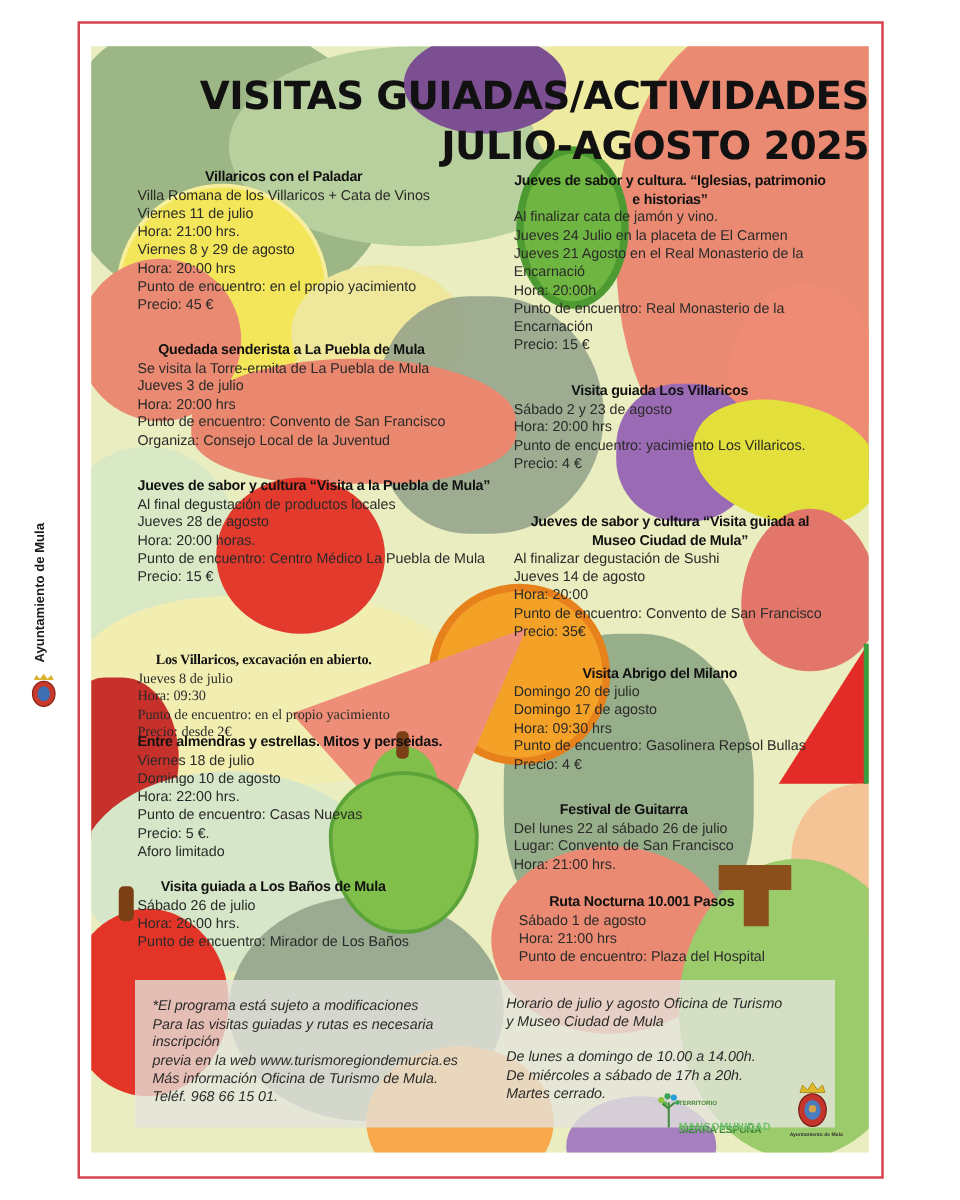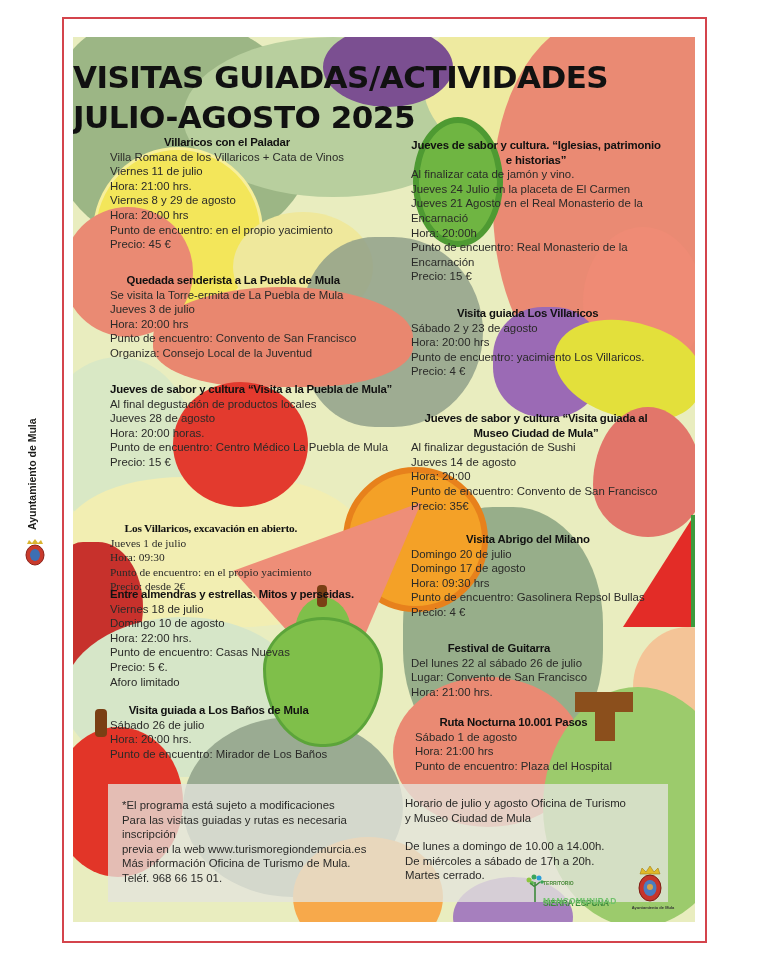--- a/index.html
+++ b/index.html
@@ -61,41 +61,42 @@
   .bg-apple2 { left: -20px; top: 690px; width: 130px; height: 150px; background: #e23528; border-radius: 50%; }
   .bg-apple2-stem { left: 22px; top: 672px; width: 12px; height: 28px; background: #7a3f14; border-radius: 4px; }
   .bg-green-bot { left: 470px; top: 650px; width: 190px; height: 240px; background: #9ccb6c; border-radius: 50%; }
   .bg-t1 { left: 502px; top: 655px; width: 58px; height: 20px; background: #8b4f1c; }
   .bg-t2 { left: 522px; top: 668px; width: 20px; height: 36px; background: #8b4f1c; }
   .bg-orange3 { left: 220px; top: 800px; width: 150px; height: 120px; background: #f7a94b; border-radius: 50%; }
   .bg-purple-bot { left: 380px; top: 840px; width: 120px; height: 80px; background: #a67fbe; border-radius: 50%; }
 
   
   .title {
-    position: absolute; left: 0; width: 622px; text-align: left;
+    position: absolute; left: 0; width: 622px; text-align: right;
     font-family: "DejaVu Sans", sans-serif; font-weight: bold; color: #111;
     letter-spacing: -0.5px;
   }
   .title.l1 { top: 22px; font-size: 31px; }
   .title.l2 { top: 62px; font-size: 31px; }
 
   .event {
     position: absolute; font-size: 11.4px; line-height: 14.6px; color: #2a2a28;
   }
   .event .ev-title {
     font-weight: bold; color: #111; letter-spacing: -0.2px;
     font-size: 11.4px;
     text-align: center;
   }
   .event .ev-line { display: block; white-space: nowrap; }
   .event.wrap .ev-title, .event.wrap .ev-line { white-space: normal; }
 
   .notes {
     position: absolute; left: 35px; top: 747px; width: 560px; height: 118px;
     background: rgba(228, 228, 220, 0.78);
+    font-style: italic;
   }
   .notes-left { position: absolute; left: 14px; top: 14px; width: 280px; font-size: 11.4px; line-height: 14.6px; color: #2a2a28; }
   .notes-right { position: absolute; left: 297px; top: 12px; width: 260px; font-size: 11.4px; line-height: 14.6px; color: #2a2a28; }
   .notes-right .gap { display: block; height: 14px; }
 
   .logo-se { position: absolute; left: 450px; top: 833px; width: 95px; height: 40px; }
   .logo-se .tree { position: absolute; left: 2px; top: 4px; width: 20px; height: 30px; }
   .logo-se .t1 { position: absolute; left: 20px; top: 10px; font-size: 5px; color: #4a8a3a; font-weight: bold; }
   .logo-se .t2 { position: absolute; left: 20px; top: 16px; font-size: 8.4px; font-weight: bold; color: #3e8a3c; letter-spacing: -0.2px; margin-top: 12px; }
   .logo-se .t3 { position: absolute; left: 20px; top: 26px; font-size: 8.4px; font-weight: bold; color: #6fc16a; letter-spacing: 0.2px; }
@@ -186,21 +187,21 @@
     <span class="ev-line ev-title">Jueves de sabor y cultura “Visita a la Puebla de Mula”</span>
     <span class="ev-line">Al final degustación de productos locales</span>
     <span class="ev-line">Jueves 28 de agosto</span>
     <span class="ev-line">Hora: 20:00 horas.</span>
     <span class="ev-line">Punto de encuentro: Centro Médico La Puebla de Mula</span>
     <span class="ev-line">Precio: 15 €</span>
   </div>
 
   <div class="event" style="left:37px; top:484px;font-family:Liberation Serif, serif;">
     <span class="ev-line ev-title">Los Villaricos, excavación en abierto.</span>
-    <span class="ev-line">Jueves 1 de julio</span>
+    <span class="ev-line">Jueves 8 de julio</span>
     <span class="ev-line">Hora: 09:30</span>
     <span class="ev-line">Punto de encuentro: en el propio yacimiento</span>
     <span class="ev-line">Precio: desde 2€</span>
   </div>
 
   <div class="event" style="left:37px; top:550px;">
     <span class="ev-line ev-title">Entre almendras y estrellas. Mitos y perseidas.</span>
     <span class="ev-line">Viernes 18 de julio</span>
     <span class="ev-line">Domingo 10 de agosto</span>
     <span class="ev-line">Hora: 22:00 hrs.</span>

